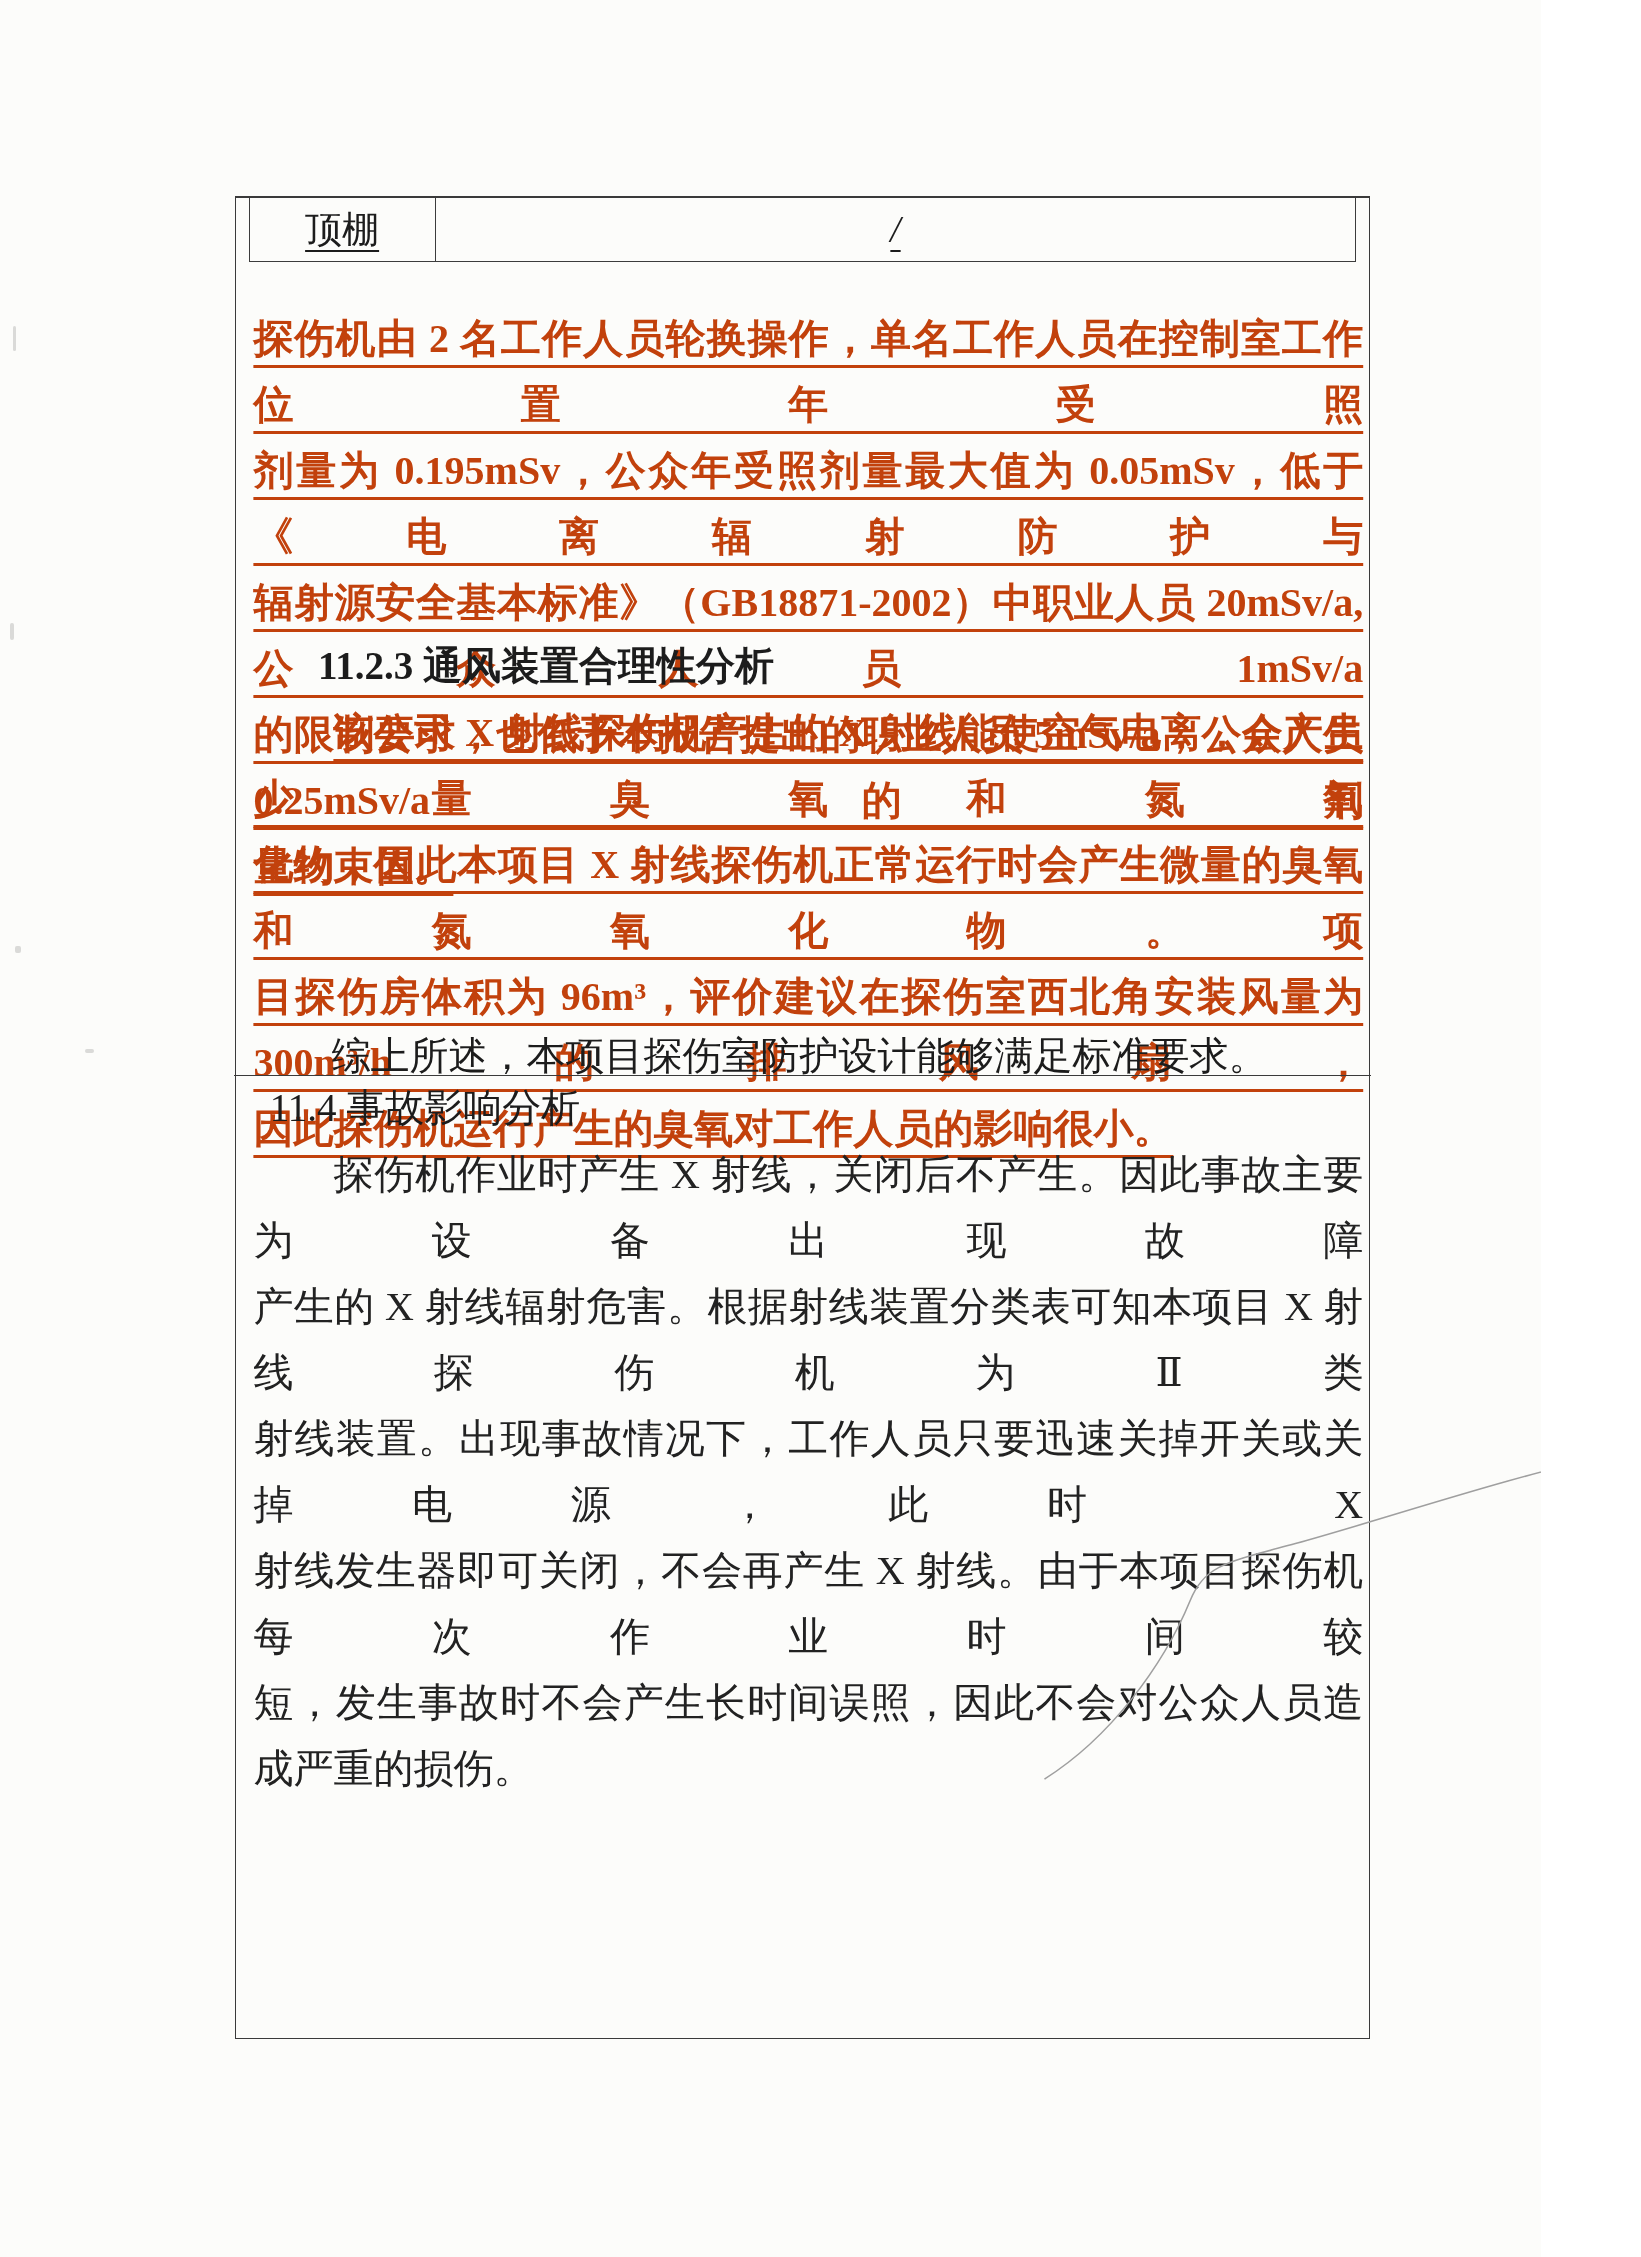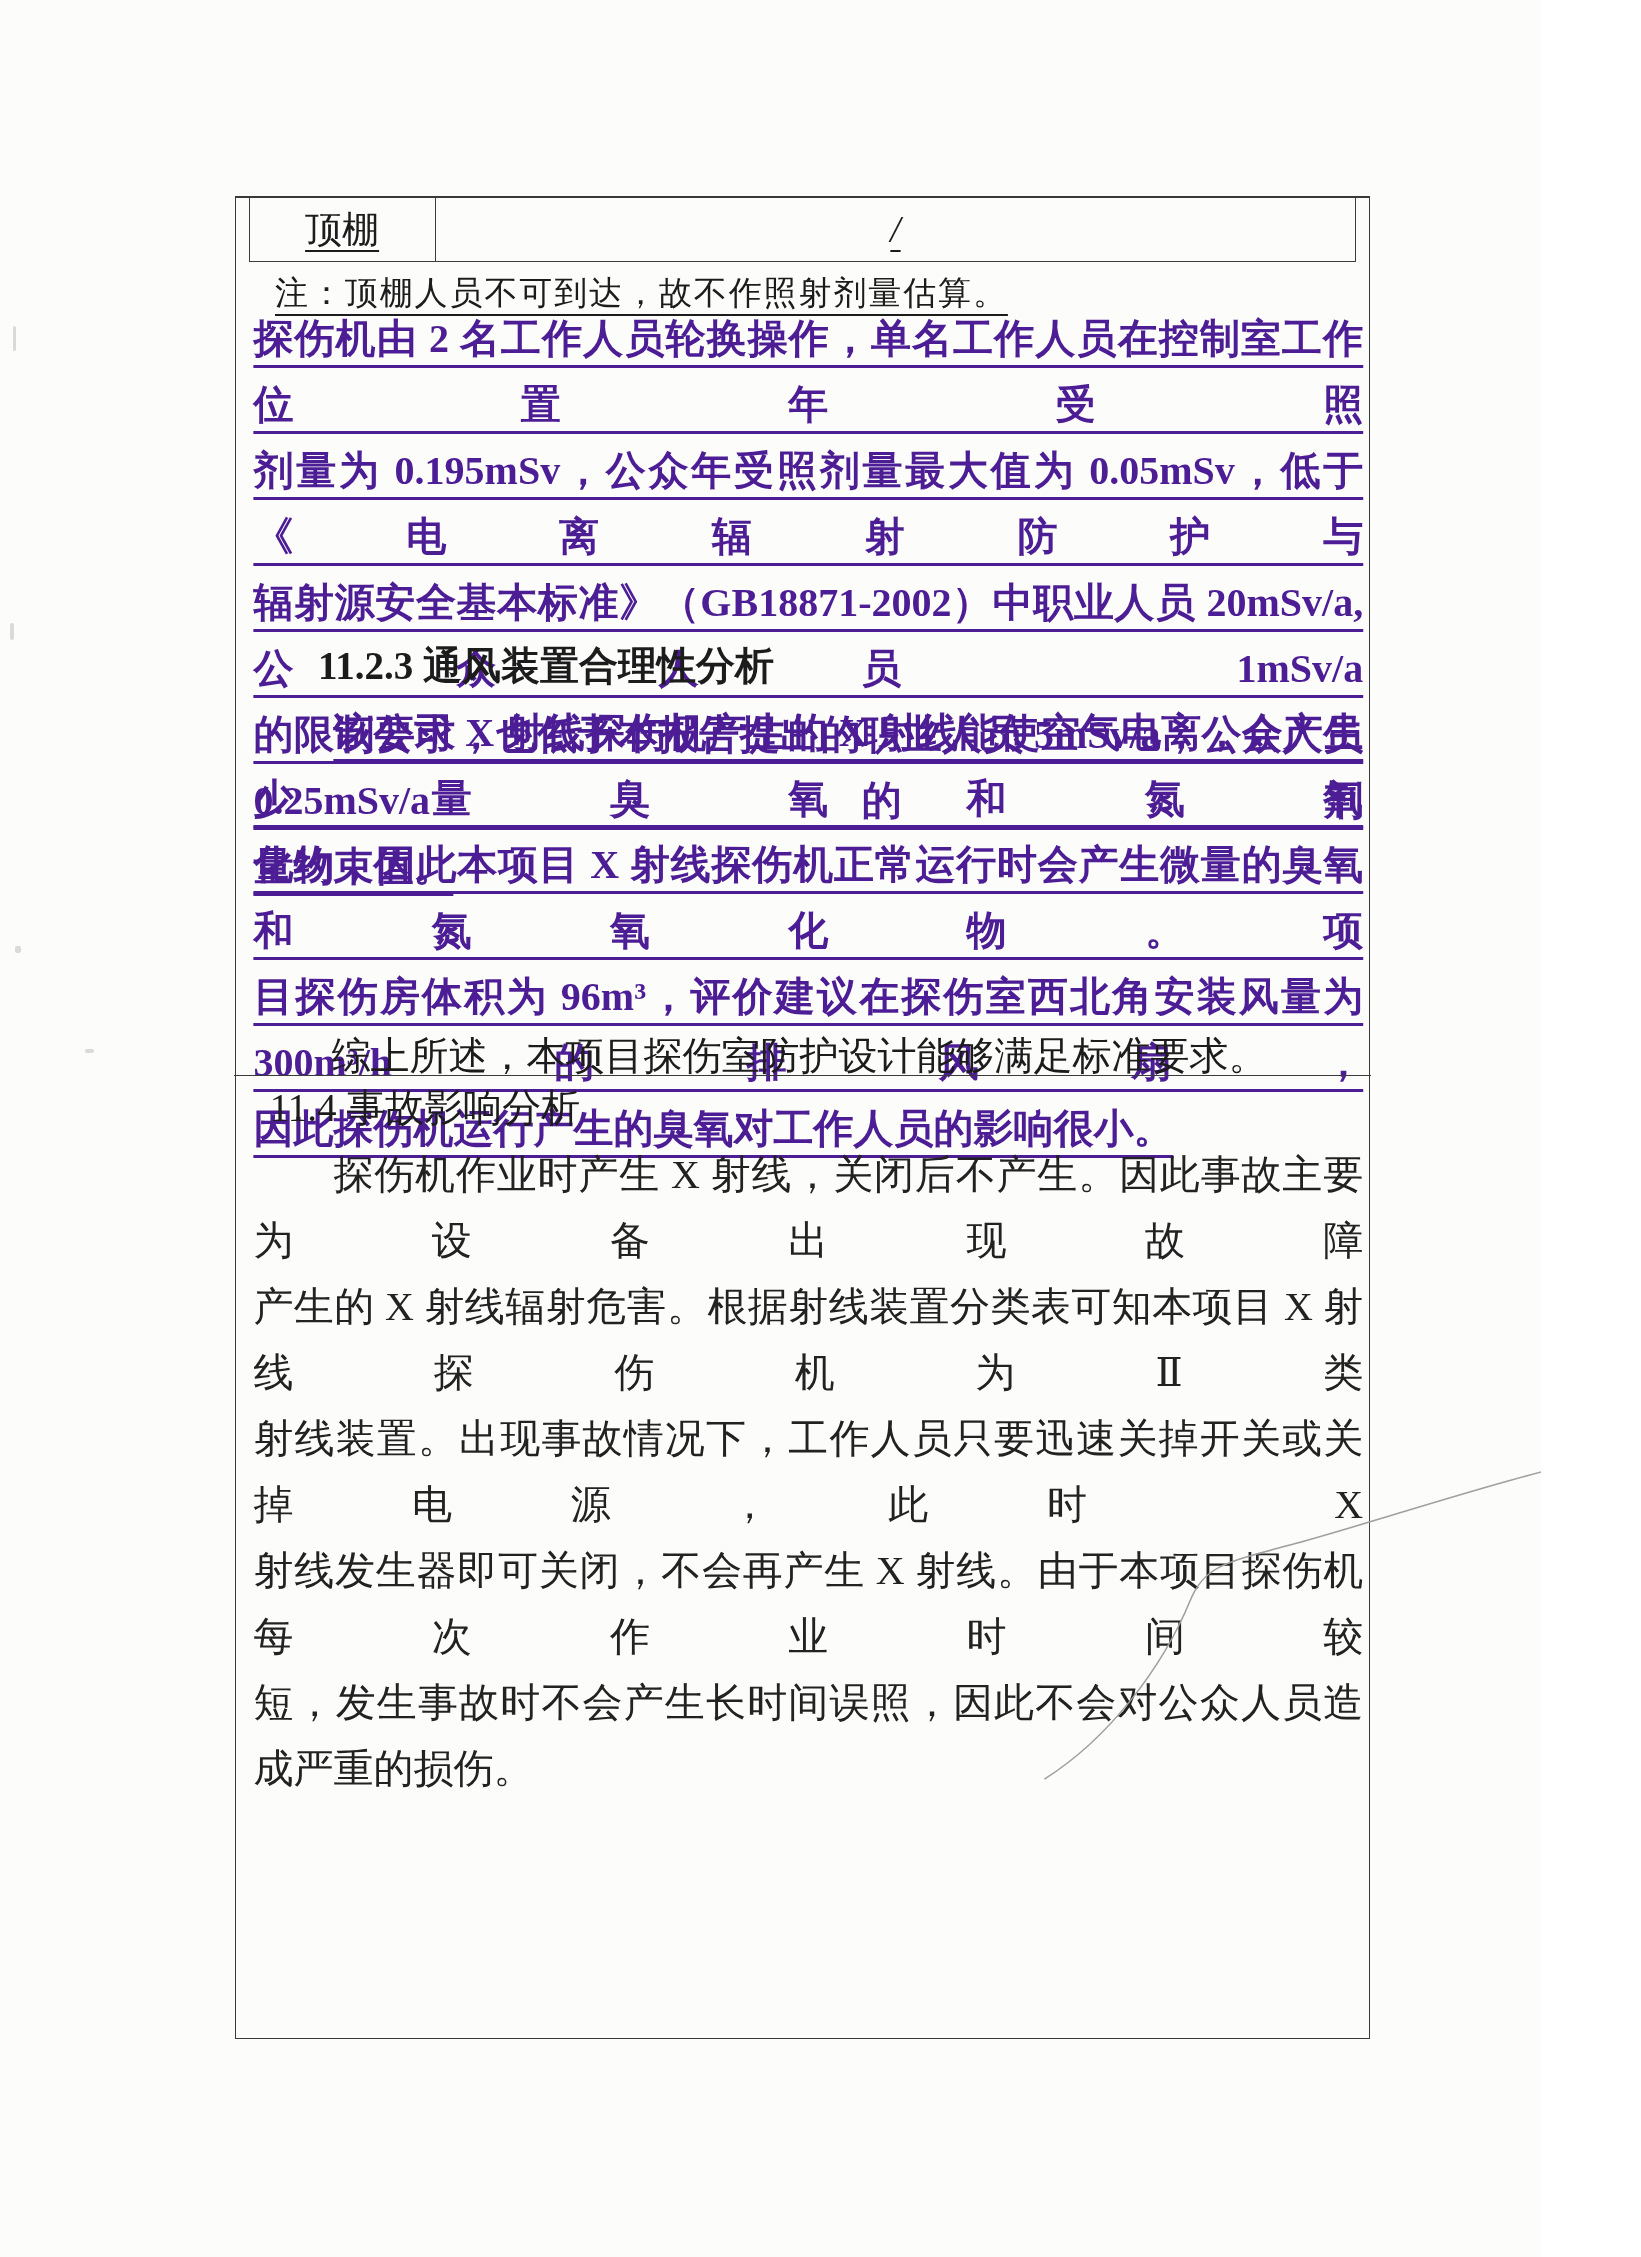--- a/index.html
+++ b/index.html
@@ -70,21 +70,21 @@
     left: 17.4px; right: 5.8px;
     font-size: 40px;
     line-height: 66px;
   }
   .para .line {
     text-align: justify;
     text-align-last: justify;
   }
   .para .line.last { text-align-last: left; }
   .indent-first .line:first-child { text-indent: 2em; }
-  .bold { font-weight: bold; color: #4c1d95; }
+  .bold { font-weight: bold; color: #c2410c; }
   .u .line {
     text-decoration: underline;
     text-decoration-thickness: 2.9px;
     text-underline-offset: 12.6px;
   }
   .p-dose { top: 108px; }
   .h-vent {
     position: absolute;
     left: 82px; top: 444px;
     font-size: 39px; font-weight: bold;
@@ -142,21 +142,20 @@
 
     <div class="table-row">
       <div class="table-cell-label">
         <span>顶棚</span>
       </div>
       <div class="table-cell-value">
         <span>/</span>
       </div>
     </div>
 
-    <div class="note-line">注：顶棚人员不可到达，故不作照射剂量估算。</div>
 
     <div class="para p-dose bold u">
         <div class="line">探伤机由 2 名工作人员轮换操作，单名工作人员在控制室工作位置年受照</div>
         <div class="line">剂量为 0.195mSv，公众年受照剂量最大值为 0.05mSv，低于《电离辐射防护与</div>
         <div class="line">辐射源安全基本标准》（GB18871-2002）中职业人员 20mSv/a, 公众人员 1mSv/a</div>
         <div class="line">的限制要求，也低于本报告提出的职业人员 5mSv/a，公众人员 0.25mSv/a 的剂</div>
         <div class="line last">量约束值。</div>
       </div>
 
     <div class="h-vent">11.2.3 通风装置合理性分析</div>

